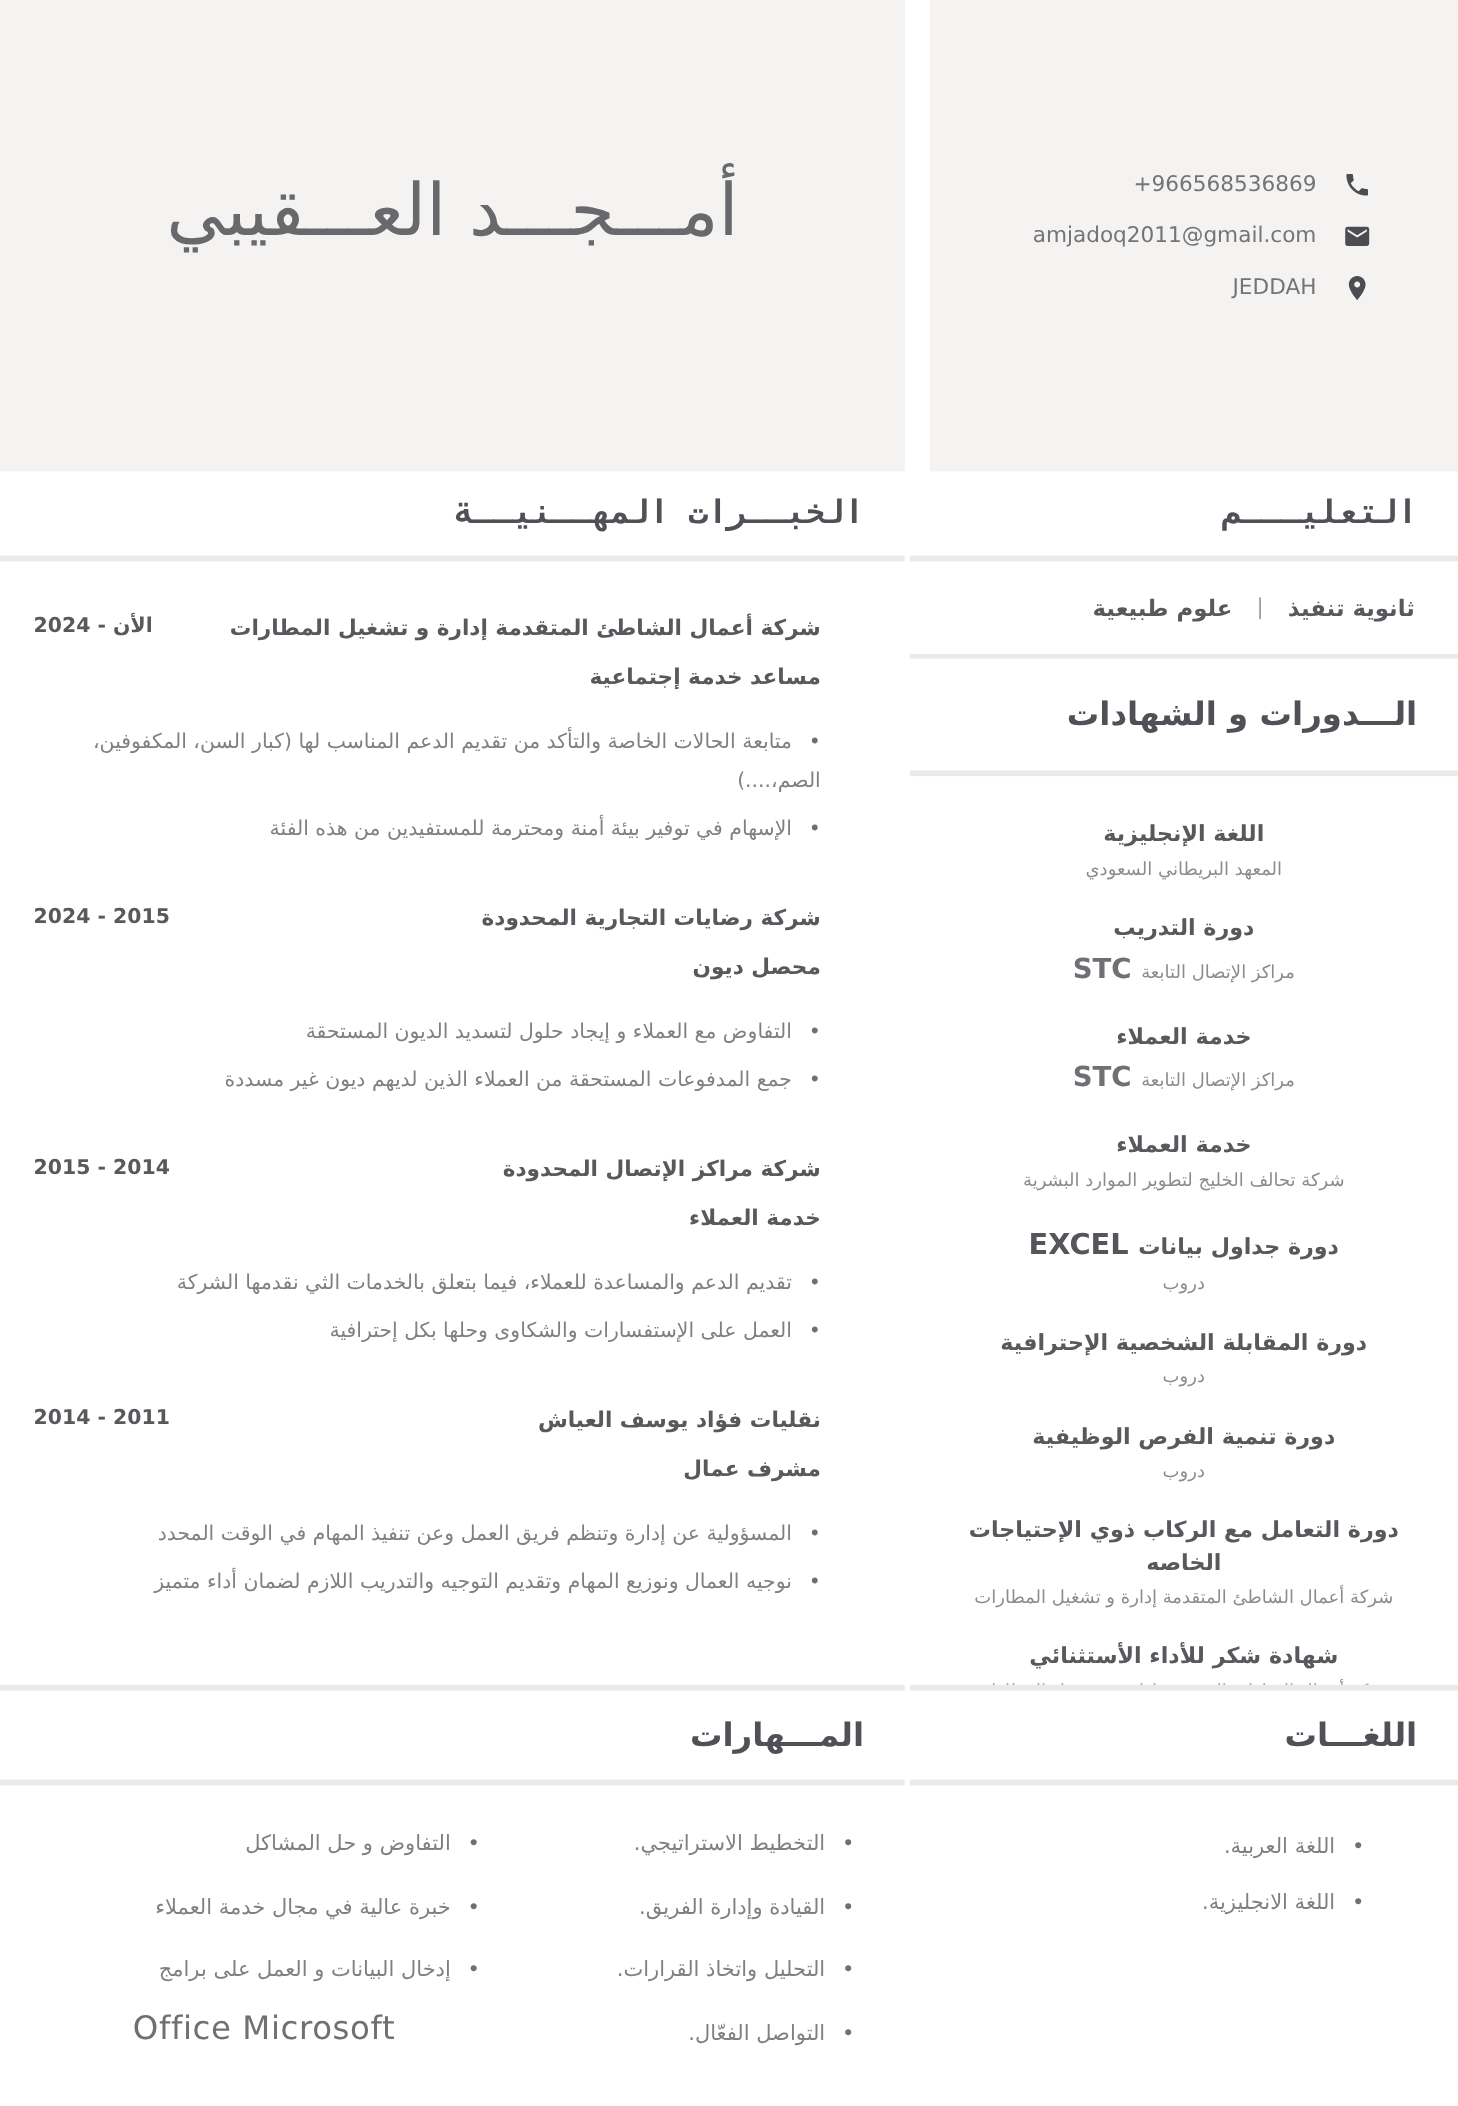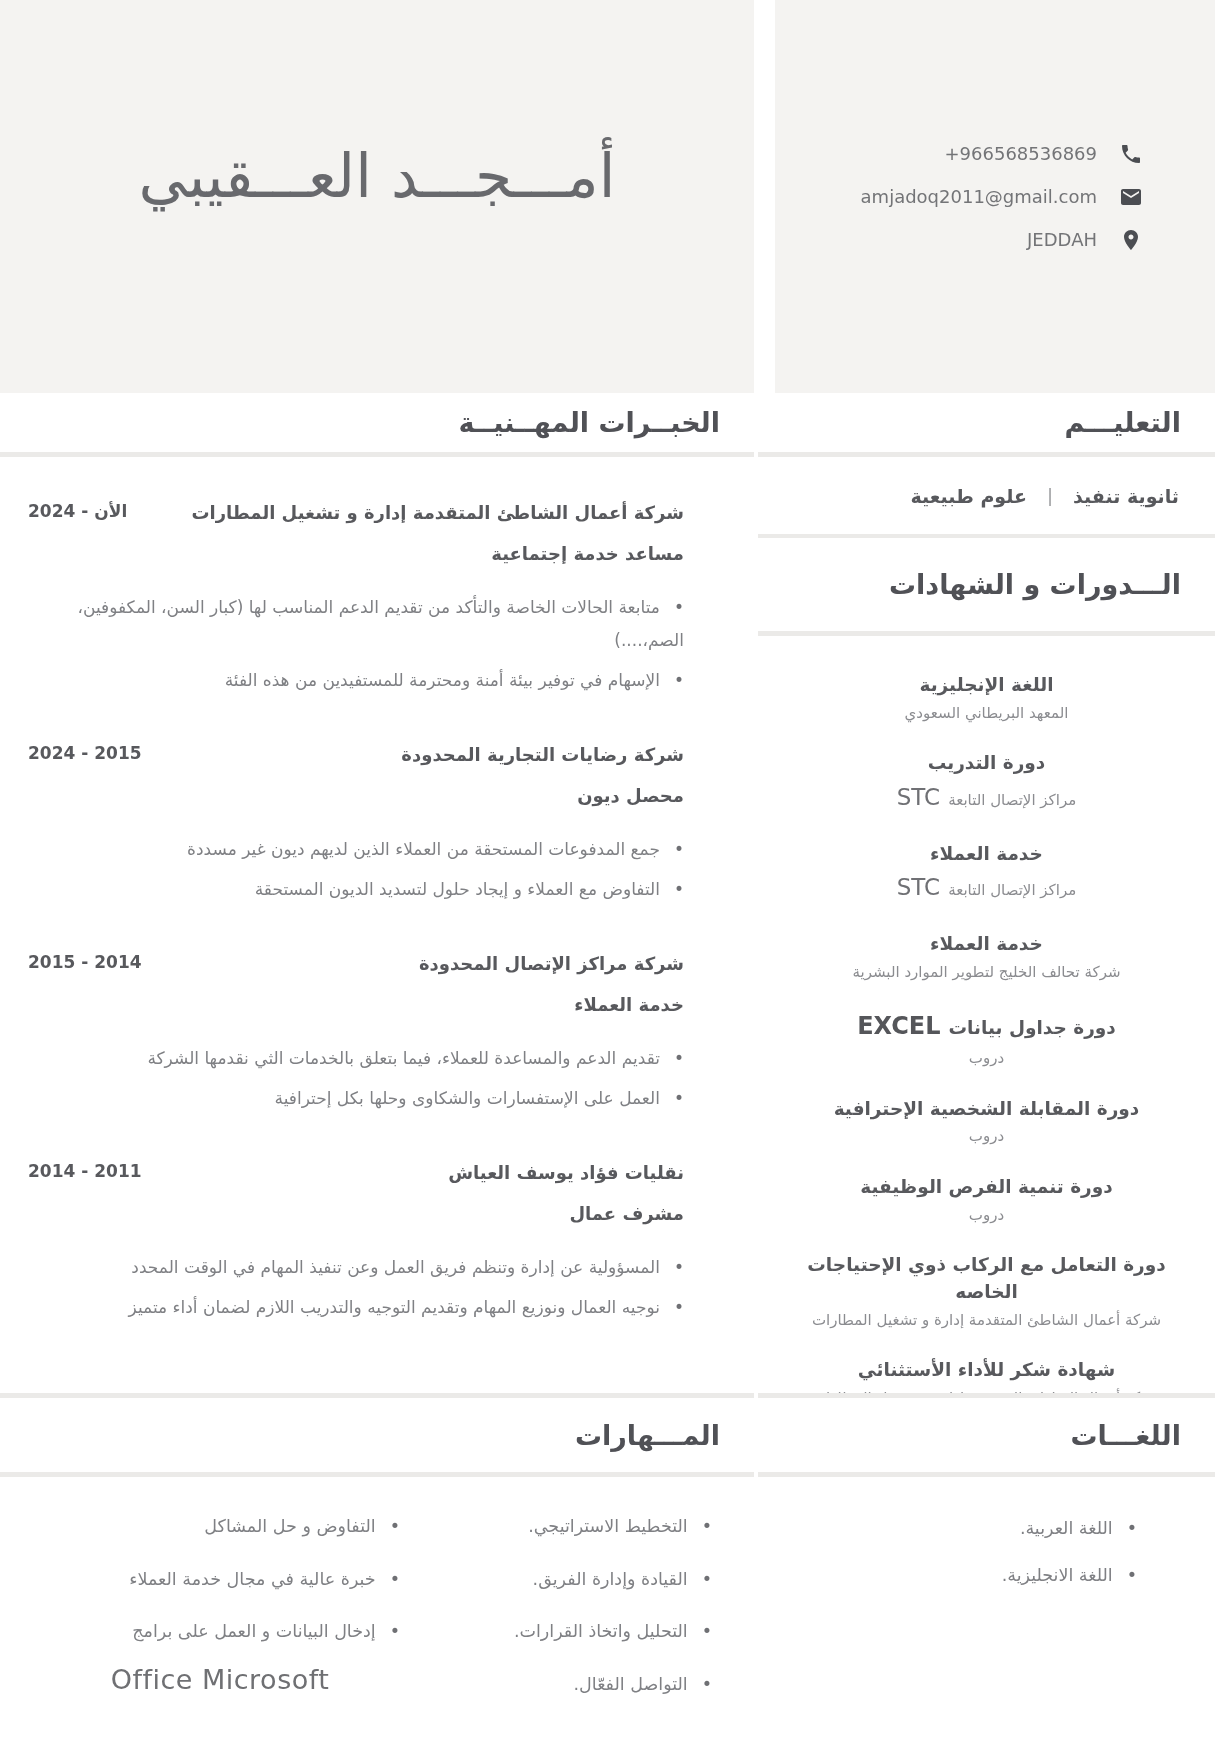--- a/index.html
+++ b/index.html
@@ -22,21 +22,21 @@
   .contact-row { display:flex; align-items:center; gap:22px; }
   .contact-row .icon { width:24px; height:24px; flex:0 0 auto; }
   .contact-row .icon svg { width:24px; height:24px; fill:#4b4d52; display:block; }
   .contact-text { font-size:18px; color:#737477; direction:ltr; unicode-bidi:isolate; }
 
   
   .sep { background:#ebeae8; flex:0 0 auto; }
   .sep.h5 { height:5px; } .sep.h4 { height:4px; }
   .title-band { background:#ffffff; display:flex; align-items:center; flex:0 0 auto;
                 padding:0 34px; box-sizing:border-box; }
-  .title-band.h75 { height:59px; } .title-band.h93 { height:93px; } .title-band.h74 { height:74px; }
+  .title-band.h75 { height:70px;font-family:Liberation Mono, monospace; } .title-band.h93 { height:93px; } .title-band.h74 { height:74px; }
   .section-title { font-size:27px; font-weight:bold; color:#505156; margin:0; white-space:nowrap; }
 
   .content { background:#ffffff; box-sizing:border-box; overflow:hidden; }
 
   
   .exp-content { height:936px; flex:0 0 auto; padding:42px 70px 0 28px; }
   .job { margin-bottom:44px; }
   .job-head { display:flex; justify-content:space-between; align-items:flex-start; }
   .job-company { font-size:18px; font-weight:bold; color:#58595d; line-height:1.6; text-align:right; flex:1; }
   .job-dates { width:130px; flex:0 0 auto; font-size:17px; font-weight:bold; color:#58595d; text-align:left; white-space:nowrap; padding-top:2px; }
@@ -50,21 +50,21 @@
                  gap:20px; padding-right:36px; }
   .edu-degree,.edu-field { font-size:19px; font-weight:bold; color:#58595d; }
   .edu-sep { font-size:18px; color:#9a9b9e; }
 
   
   .courses-content { height:757px; flex:0 0 auto; padding:36px 20px 0 20px; text-align:center; }
   .course { margin-bottom:26px; }
   .course-name { font-size:18.5px; font-weight:bold; color:#58595d; line-height:1.45; }
   .course-org { font-size:15px; color:#8b8c90; line-height:1.5; margin-top:3px; }
   .latin-name:not(:empty) { font-size:24px; font-weight:bold; color:#55565a; margin-inline-start:8px; unicode-bidi:isolate; }
-  .latin-org:not(:empty)  { font-size:23px; font-weight:400; color:#6f7074; margin-inline-start:8px; unicode-bidi:isolate; }
+  .latin-org:not(:empty)  { font-size:23px; font-weight:700; color:#6f7074; margin-inline-start:8px; unicode-bidi:isolate; }
 
   
   .skills-content { flex:1 1 auto; display:flex; padding-top:34px; }
   .skills-group-right { width:340px; flex:0 0 auto; padding-right:42px; box-sizing:border-box; }
   .skills-group-left { flex:1; padding-right:14px; box-sizing:border-box; }
   .skills-content ul.dots { margin-top:0; }
   .skills-content ul.dots li { font-size:17.5px; line-height:1.8; margin-bottom:21px; }
   .office-line { display:block; direction:ltr; text-align:center; font-size:27px; color:#6f7073;
                  margin-top:8px; letter-spacing:0.5px;padding-left:40px; }
 
@@ -204,22 +204,22 @@
         </ul>
       </div>
 
       <div class="job">
         <div class="job-head">
           <div class="job-company">شركة رضايات التجارية المحدودة</div>
           <div class="job-dates">2015 - 2024</div>
         </div>
         <div class="job-role">محصل ديون</div>
         <ul class="dots">
+          <li>التفاوض مع العملاء و إيجاد حلول لتسديد الديون المستحقة</li>
           <li>جمع المدفوعات المستحقة من العملاء الذين لديهم ديون غير مسددة</li>
-          <li>التفاوض مع العملاء و إيجاد حلول لتسديد الديون المستحقة</li>
         </ul>
       </div>
 
       <div class="job">
         <div class="job-head">
           <div class="job-company">شركة مراكز الإتصال المحدودة</div>
           <div class="job-dates">2014 - 2015</div>
         </div>
         <div class="job-role">خدمة العملاء</div>
         <ul class="dots">

